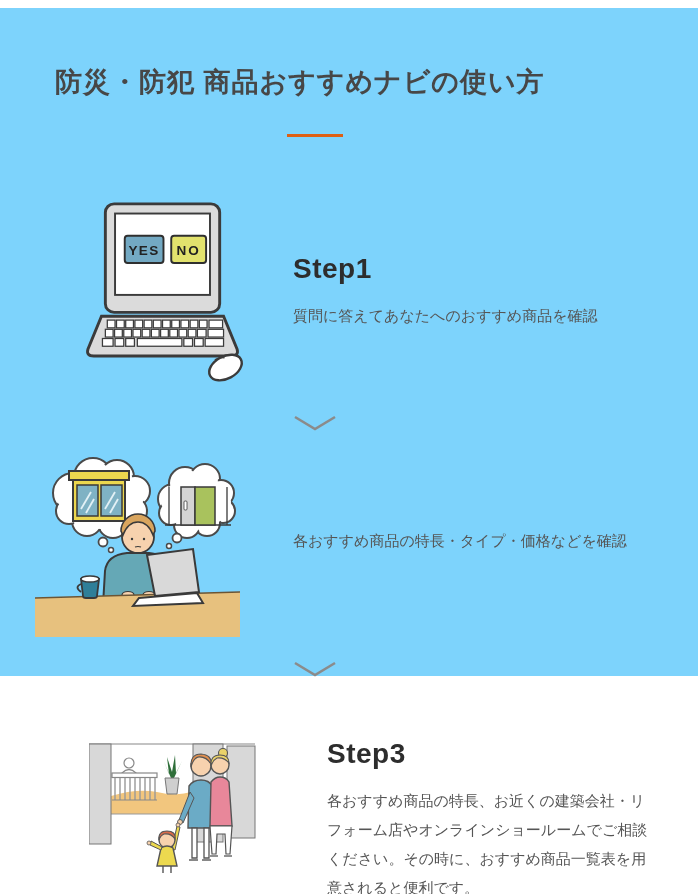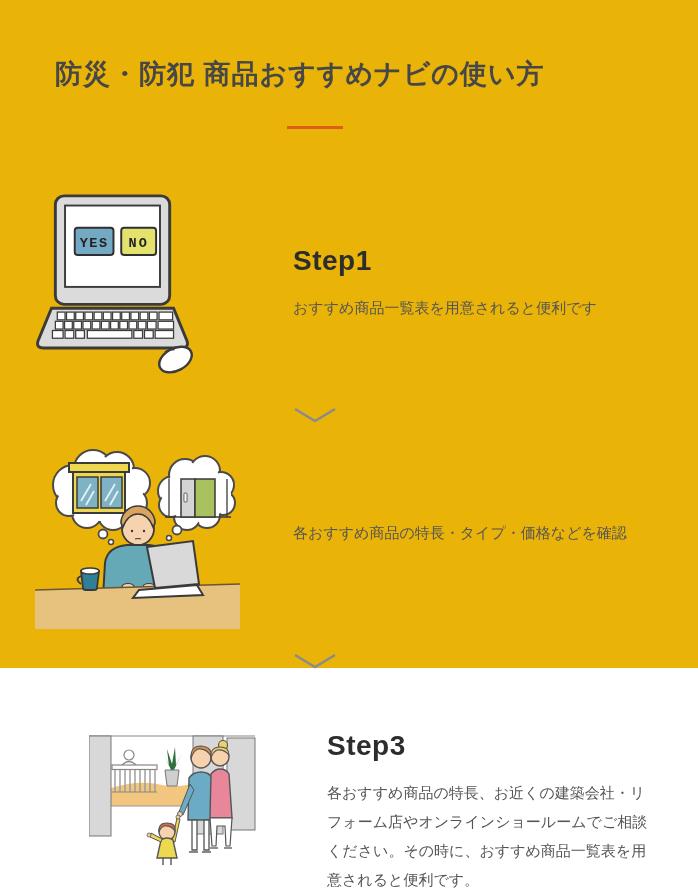--- a/index.html
+++ b/index.html
@@ -1,38 +1,38 @@
 <!DOCTYPE html>
 <html><head>
 <meta charset="utf-8">
 <style>
   html,body{margin:0;padding:0;background:#ffffff;}
   body{
     width:698px;height:894px;overflow:hidden;
     font-family:"Liberation Sans","DejaVu Sans",sans-serif;
     -webkit-font-smoothing:antialiased;
   }
-  .page{width:698px;height:668px;position:relative;background:#eab308;}
+  .page{width:698px;height:668px;position:relative;background:#7dd3fc;margin-top:8px;}
   .page-title{
     margin:0;padding:56px 40px 0 55px;
     font-size:27px;font-weight:700;color:#474747;
     letter-spacing:1px;line-height:1.35;
   }
   .title-divider{
     width:56px;height:3px;background:#dd5f13;
     margin:34px 0 0 287px;
   }
   .row{display:flex;align-items:center;}
   .row--top{align-items:flex-start;padding-left:34px;}
   .row--1{margin-top:62px;height:186px;}
   .row--2{margin-top:12px;height:192px;}
   .row--3{margin-top:55px;}
   .illo{width:293px;box-sizing:border-box;flex:none;}
   .illo svg{display:block;}
-  .illo--1{padding-left:28px;font-family:Liberation Mono, monospace;}
+  .illo--1{padding-left:78px;}
   .illo--2{padding-left:35px;}
   .illo--3{padding-left:55px;padding-top:2px;}
   .txt{flex:1;padding-right:50px;min-width:0;}
   .step-label{
     font-size:28px;font-weight:700;color:#2d2d2d;
     margin:0 0 17px 0;letter-spacing:0.5px;
   }
   .row--3 .step-label{margin-top:4px;}
   .step-desc{
     font-size:15px;color:#555555;margin:0;line-height:1.93;
@@ -102,21 +102,21 @@
           </g>
         </g>
         <g>
           <ellipse cx="152" cy="174" rx="18" ry="11.5" transform="rotate(-28 152 174)" fill="#ffffff" stroke="#3b3b3b" stroke-width="2.5"></ellipse>
           <path d="M141,166 Q146,163 151,164" fill="none" stroke="#3b3b3b" stroke-width="1.4"></path>
         </g>
       </svg>
     </div>
     <div class="txt">
       <h2 class="step-label">Step1</h2>
-      <p class="step-desc">おすすめ商品一覧表を用意されると便利です</p>
+      <p class="step-desc">質問に答えてあなたへのおすすめ商品を確認</p>
     </div>
   </div>
 
   <div class="sep sep--1">
     <svg width="44" height="18" viewBox="0 0 44 18">
       <path d="M2,2 L22,14 L42,2" fill="none" stroke="#8b8b8b" stroke-width="2.6"></path>
     </svg>
   </div>
 
   <div class="row row--2">

